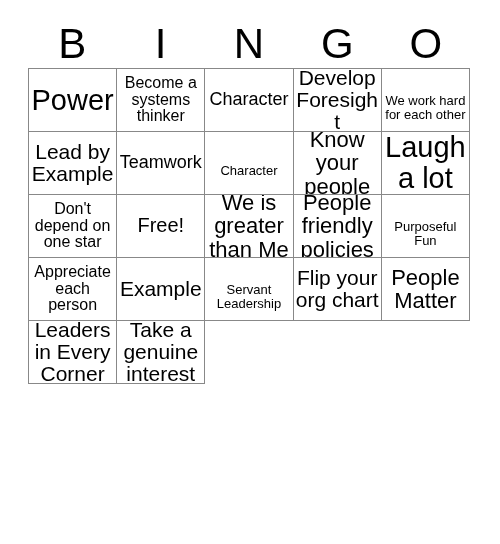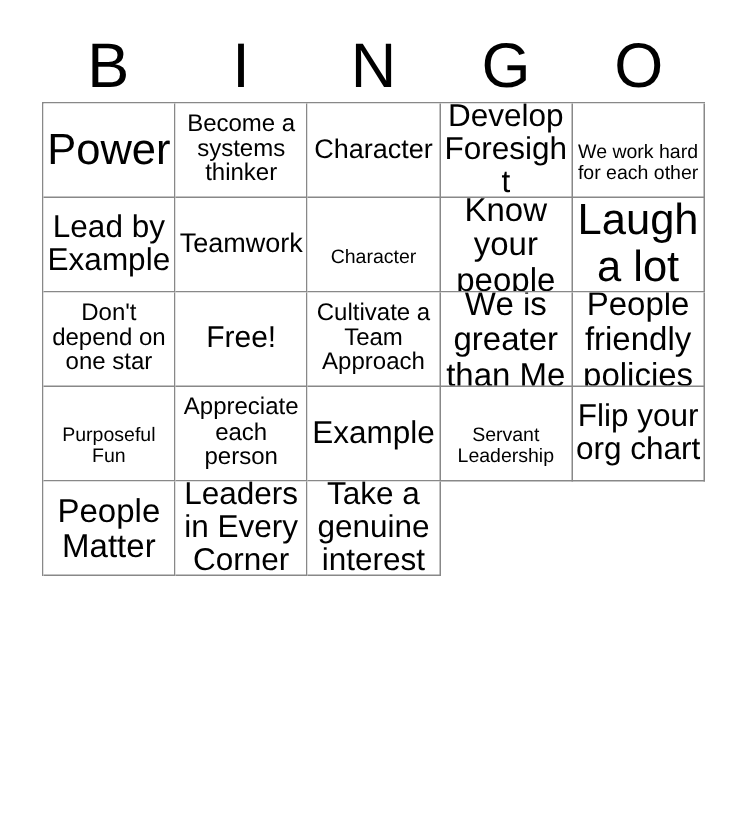--- a/index.html
+++ b/index.html
@@ -130,23 +130,20 @@
     <div class="cell">
         <span class="cell-text fs-xxl">Laugh a lot</span>
       </div>
 
     <div class="cell">
         <span class="cell-text fs-s">Don't depend on one star</span>
       </div>
     <div class="cell free">
         <span class="cell-text">Free!</span>
       </div>
-    <div class="cell">
-        <span class="cell-text fs-s">Cultivate a Team Approach</span>
-      </div>
 
     <div class="cell">
         <span class="cell-text fs-xl">We is greater than Me</span>
       </div>
     <div class="cell">
         <span class="cell-text fs-xl">People friendly policies</span>
       </div>
     <div class="cell">
         <span class="cell-text fs-xs">Purposeful Fun</span>
       </div>

